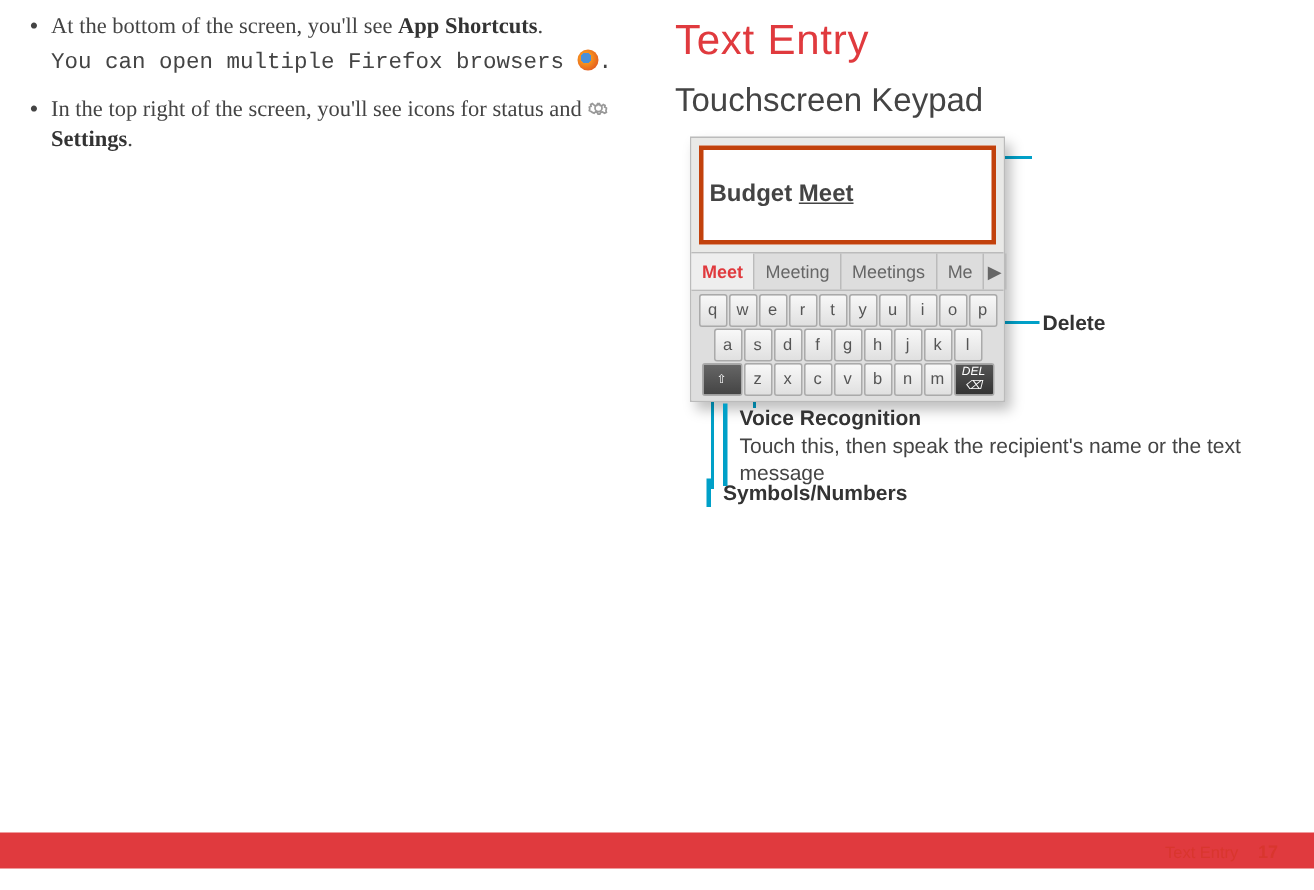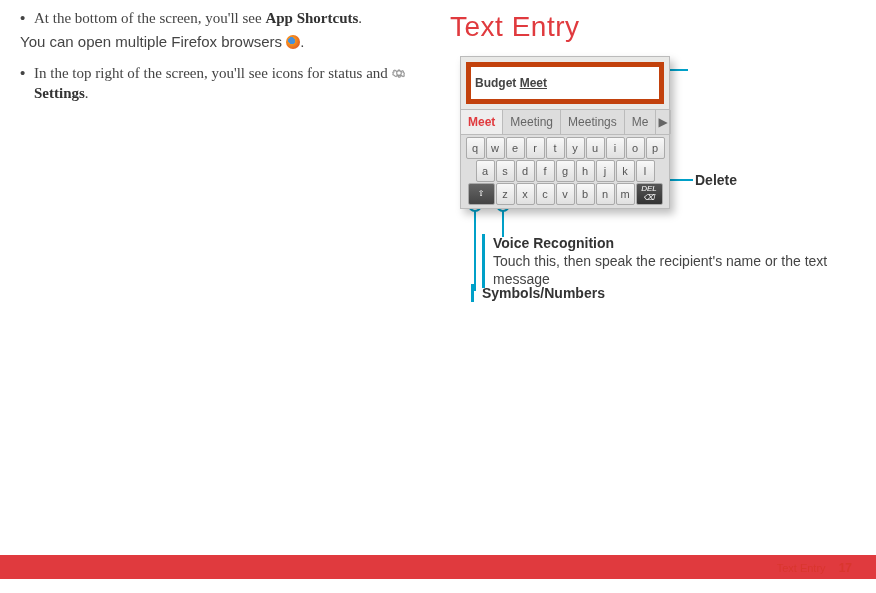--- a/index.html
+++ b/index.html
@@ -22,21 +22,21 @@
     flex: 1;
     font-size: 15px;
     line-height: 1.35;
   }
   .col-left { max-width: 400px; }
   .col-right { max-width: 420px; }
 
   .bullet-item { display: flex; margin-bottom: 4px; }
   .bullet { width: 14px; flex-shrink: 0; color: #444; }
   .bullet-body { flex: 1; font-family: Liberation Serif, serif; }
-  .indent { margin-left: 0; margin-bottom: 10px; }
+  .indent { margin-left: 14px; margin-bottom: 10px; font-family: Liberation Mono, monospace; }
 
   h1 {
     font-size: 28px;
     font-weight: 400;
     color: #e03a3e;
     margin-bottom: 6px;
     letter-spacing: 0.5px;
   }
   h2 {
     font-size: 22px;
@@ -87,24 +87,24 @@
     font-size: 12px;
   }
   .kp-input-row {
     padding: 5px;
     display: flex;
     gap: 4px;
     background: #e9e9e7;
   }
   .kp-input {
     flex: 1;
-    border: 5px solid #c2410c;
+    border: 3px solid #c2410c;
     background: #fff;
-    padding: 8px 4px;
-    font-size: 12px;
+    padding: 19px 4px;
+    font-size: 16px;
     color: #444;
     position: relative;
   }
   .kp-input .word { font-weight: 600; }
   .kp-input .cursor-word { text-decoration: underline; }
   .suggest-row {
     display: flex;
     background: #ddd;
     border-top: 1px solid #bbb;
     border-bottom: 1px solid #bbb;
@@ -193,20 +193,21 @@
       <div class="bullet-body">
         <span>In the top right of the screen, you'll see icons for status and </span><span class="gear-icon"><svg viewBox="0 0 24 24">
               <path fill="none" stroke="#555" stroke-width="2" d="M12 8a4 4 0 100 8 4 4 0 000-8zm9 4l-2-1 .5-2-2-1-1.5 1.5-2-.5-1-2h-2l-1 2-2 .5L5 7l-2 1 .5 2-2 1 .5 2-.5 2 2 1L5 17l2 1 1.5-1.5 2 .5 1 2h2l1-2 2-.5L19 18l2-1-.5-2 .5-2z" opacity="0.6"></path>
             </svg></span> <span class="bold">Settings</span><span>.</span>
       </div>
     </div>
   </div>
 
   <div class="col col-right">
     <h1>Text Entry</h1>
+    <h2>Touchscreen Keypad</h2>
 
     <div class="diagram-wrap">
 
       <div class="co-circle" style="left:22px; top:6px; width:14px; height:14px;"></div>
       <div class="co-circle" style="left:60px; top:6px; width:14px; height:14px;"></div>
       <div class="co-line" style="left:72px; top:13px; width:166px; height:2px;"></div>
 
       <div class="co-line" style="left:215px; top:123px; width:28px; height:2px;"></div>
 
       <div class="co-circle" style="left:46px; top:142px; width:14px; height:14px;"></div>

